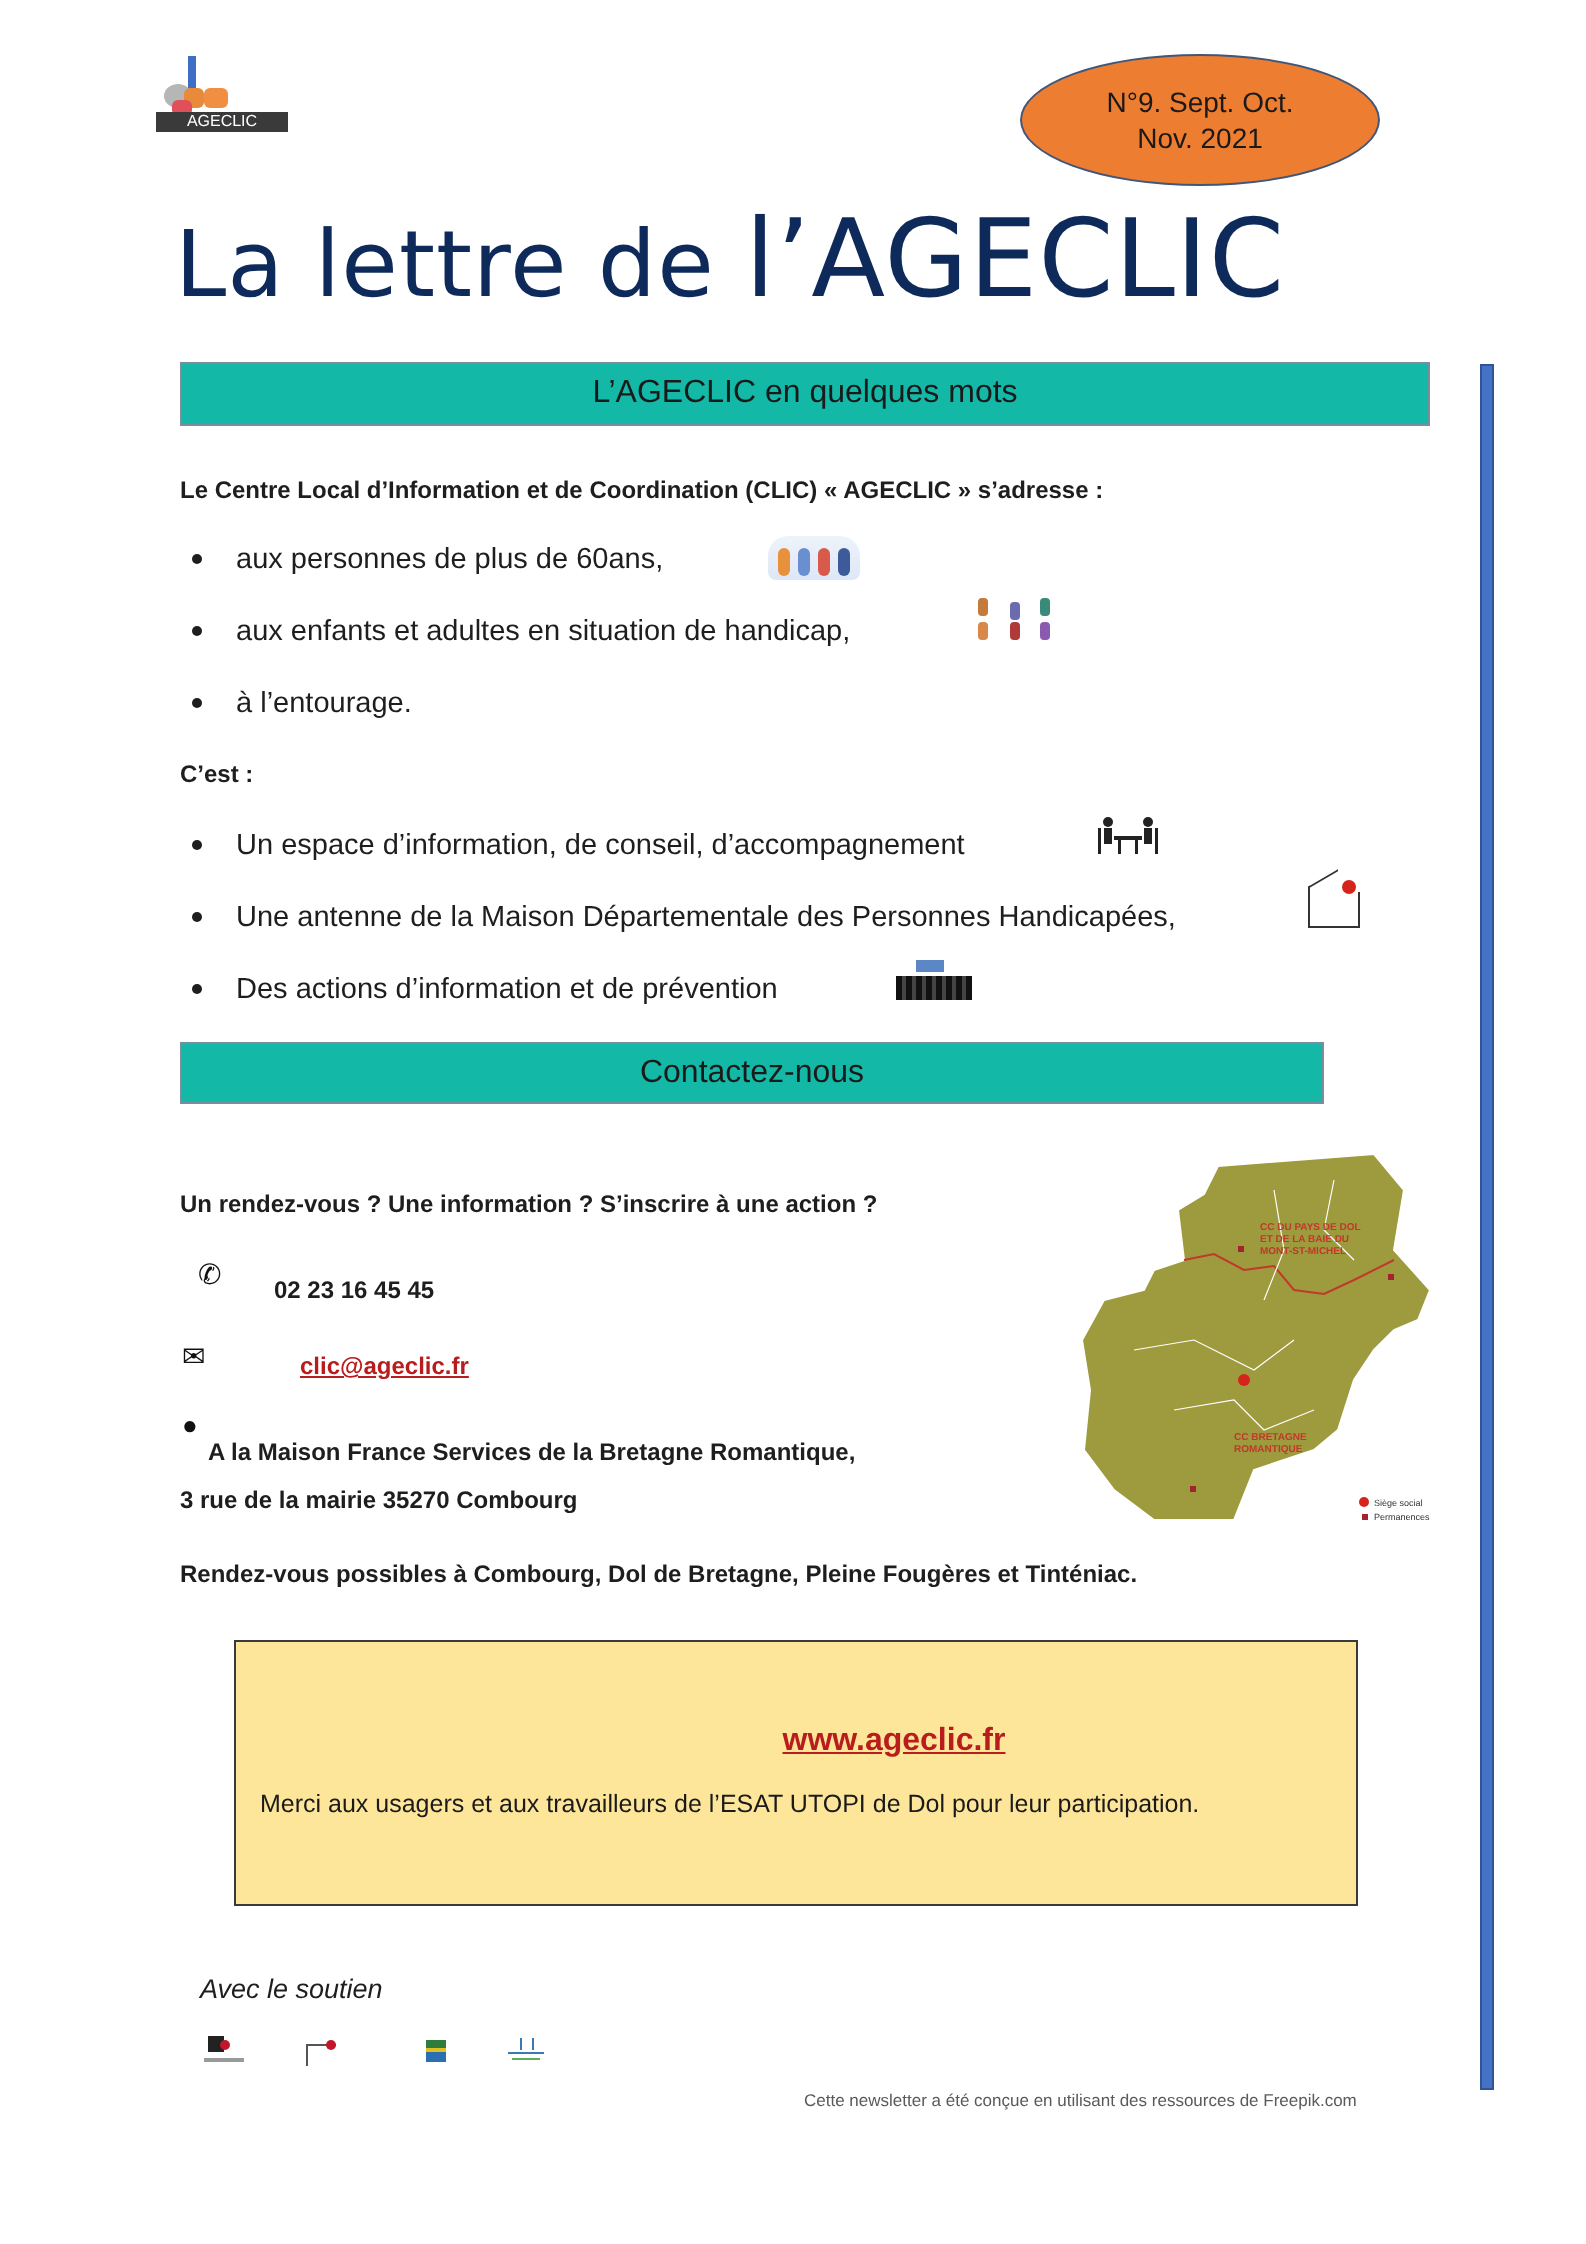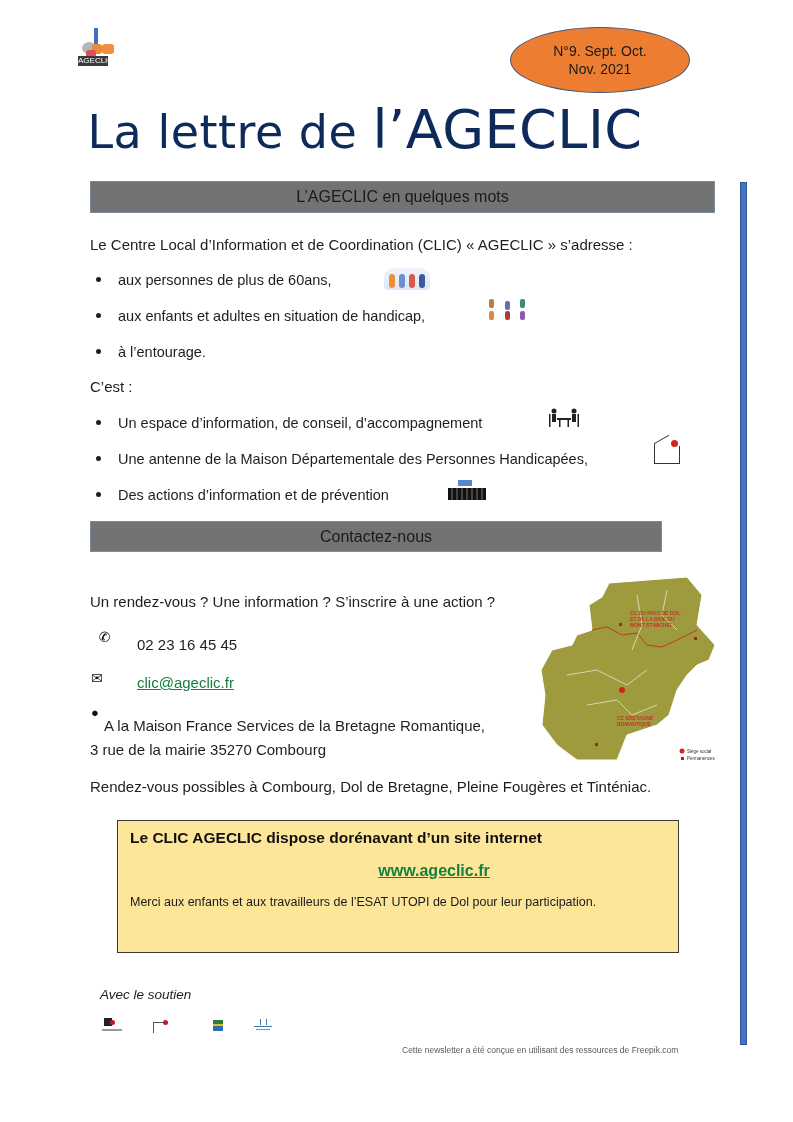--- a/index.html
+++ b/index.html
@@ -7,61 +7,61 @@
          font-family:"Liberation Sans", "DejaVu Sans", sans-serif; color:#1e1e1e; }
   .abs { position:absolute; }
 
   
   .logo { left:78px; top:28px; width:44px; height:40px; }
   .logo .bar { position:absolute; left:16px; top:0; width:4px; height:22px; background:#3d6fc4; }
   .logo .blob1 { position:absolute; left:4px; top:14px; width:14px; height:12px; border-radius:50%; background:#b6b6b6; }
   .logo .blob2 { position:absolute; left:14px; top:16px; width:10px; height:10px; border-radius:3px; background:#e88a3a; }
   .logo .blob3 { position:absolute; left:24px; top:16px; width:12px; height:10px; border-radius:3px; background:#f08e42; }
   .logo .blob4 { position:absolute; left:8px; top:22px; width:10px; height:8px; border-radius:3px; background:#e0505a; }
-  .logo .label { position:absolute; left:0; top:28px; width:30px; height:10px; background:#3a3a3a; color:#fff;
+  .logo .label { position:absolute; left:0; top:28px; width:66px; height:10px; background:#3a3a3a; color:#fff;
                  font-size:8px; line-height:10px; text-align:center; letter-spacing:0; }
 
   
   .badge { left:510px; top:27px; width:180px; height:66px; border-radius:50%; background:#ed7d31;
            border:1.5px solid #41577a; box-sizing:border-box; display:flex; flex-direction:column;
            align-items:center; justify-content:center; font-size:14px; line-height:18px; color:#1a1a1a; }
 
   .title { left:0; width:730px; top:100px; text-align:center; color:#0e2a5a; font-size:46px; line-height:60px;
            font-family:"DejaVu Sans", sans-serif; font-weight:normal; letter-spacing:0.5px; }
   .title .big { font-size:54px; }
 
-  .section-bar { background:#737373; border:1.5px solid #7a8ca0; box-sizing:border-box; text-align:center;
+  .section-bar { background:#14b8a6; border:1.5px solid #7a8ca0; box-sizing:border-box; text-align:center;
                  font-size:16px; color:#1a1a1a; }
   .bar1 { left:90px; top:181px; width:625px; height:32px; line-height:30px; }
   .bar2 { left:90px; top:521px; width:572px; height:31px; line-height:29px; }
 
   .vline { left:740px; top:182px; width:7px; height:863px; background:#4472c4; border:1px solid #2f5597; box-sizing:border-box; }
 
-  .p { font-size:15px; line-height:18px; color:#1e1e1e; white-space:nowrap; }
+  .p { font-size:12px; line-height:18px; color:#1e1e1e; white-space:nowrap;font-weight:bold; }
   .dot { position:absolute; left:0; top:6px; width:5px; height:5px; background:#1e1e1e; border-radius:50%; }
 
   .li { position:absolute; left:96px; height:20px; }
   .li .txt { position:absolute; left:22px; top:0; white-space:nowrap; font-size:14.5px; line-height:18px; }
 
   
   .illus { position:absolute; }
   .people1 { left:384px; top:268px; width:46px; height:22px; border-radius:10px 10px 4px 4px; background:linear-gradient(180deg,#eef3fb 0%,#dde7f6 100%); }
   .people1 i { position:absolute; bottom:2px; width:6px; height:14px; border-radius:3px; }
   .people2 { left:487px; top:298px; width:44px; height:24px; }
   .people2 i { position:absolute; width:5px; height:9px; border-radius:2px; }
   .meeting { left:548px; top:408px; width:32px; height:20px; }
   .house { left:654px; top:446px; width:26px; height:18px; border:1px solid #333; border-top:none; box-sizing:border-box; }
   .house:before { content:""; position:absolute; left:-1px; top:-7px; width:14px; height:14px; border-left:1px solid #333; border-top:1px solid #333; transform:skewY(-30deg); }
   .house .red { position:absolute; right:1px; top:-6px; width:7px; height:7px; border-radius:50%; background:#d4241c; }
   .crowd { left:448px; top:480px; width:38px; height:20px; }
   .crowd .screen { position:absolute; left:10px; top:0; width:14px; height:6px; background:#5b87c7; }
   .crowd .heads { position:absolute; left:0; top:8px; width:38px; height:12px; background:repeating-linear-gradient(90deg,#111 0 3px,#444 3px 5px); }
 
   .contact-icon { position:absolute; font-size:14px; line-height:16px; color:#111; }
-  .link { color:#15803d; text-decoration:underline; }
+  .link { color:#b91c1c; text-decoration:underline;margin-left:13px; }
 
   
   .map { left:537px; top:575px; width:190px; height:190px; }
 
   
   .webbox { left:117px; top:820px; width:562px; height:133px; background:#fde59a; border:1.5px solid #3a3a3a; box-sizing:border-box; }
   .webbox .head { position:absolute; left:12px; top:8px; font-size:15.5px; font-weight:bold; color:#111; white-space:nowrap; }
   .webbox .url { position:absolute; left:0; width:100%; top:41px; text-align:center; font-size:16px; font-weight:bold;padding-left:36px; }
   .webbox .l1 { position:absolute; left:12px; top:74px; font-size:12.5px; white-space:nowrap; color:#1a1a1a; }
   .webbox .l2 { position:absolute; left:12px; top:101px; font-size:12.5px; white-space:nowrap; color:#1a1a1a; }
@@ -194,23 +194,22 @@
   <rect x="82" y="48" width="3" height="3" fill="#a3232f"></rect>
     <rect x="157" y="62" width="3" height="3" fill="#a3232f"></rect>
     <rect x="58" y="168" width="3" height="3" fill="#a3232f"></rect>
   <circle cx="145" cy="176" r="2.5" fill="#d4241c"></circle>
   <text x="150" y="178" font-size="4.5" fill="#333" font-family="Liberation Sans, sans-serif">Siège social</text>
   <rect x="144" y="182" width="3" height="3" fill="#a3232f"></rect>
   <text x="150" y="185" font-size="4.5" fill="#333" font-family="Liberation Sans, sans-serif">Permanences</text>
 </svg>
 
 <div class="abs webbox">
-  <div class="head">Le CLIC AGECLIC dispose dorénavant d’un site internet</div>
   <a class="url link">www.ageclic.fr</a>
-  <div class="l1">Merci aux enfants et aux travailleurs de l’ESAT UTOPI de Dol pour leur participation.</div>
+  <div class="l1">Merci aux usagers et aux travailleurs de l’ESAT UTOPI de Dol pour leur participation.</div>
 </div>
 
 <div class="abs support">Avec le soutien</div>
 <div class="partner" style="left:102px; width:20px;">
   <div style="position:absolute;left:2px;top:0;width:8px;height:8px;background:#222;"></div>
   <div style="position:absolute;left:8px;top:2px;width:5px;height:5px;background:#c0172b;border-radius:50%;"></div>
   <div style="position:absolute;left:0;top:11px;width:20px;height:2px;background:#999;"></div>
 </div>
 <div class="partner" style="left:153px; width:16px;">
   <div style="position:absolute;left:0;top:4px;width:14px;height:10px;border-left:1px solid #555;border-top:1px solid #555;"></div>

